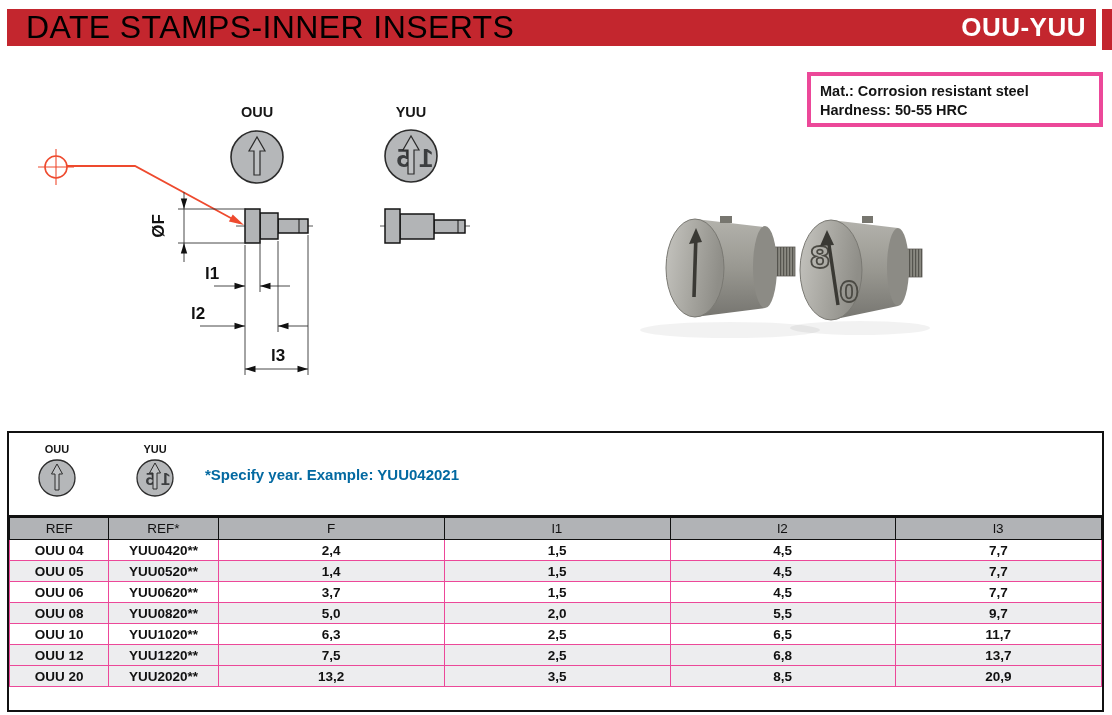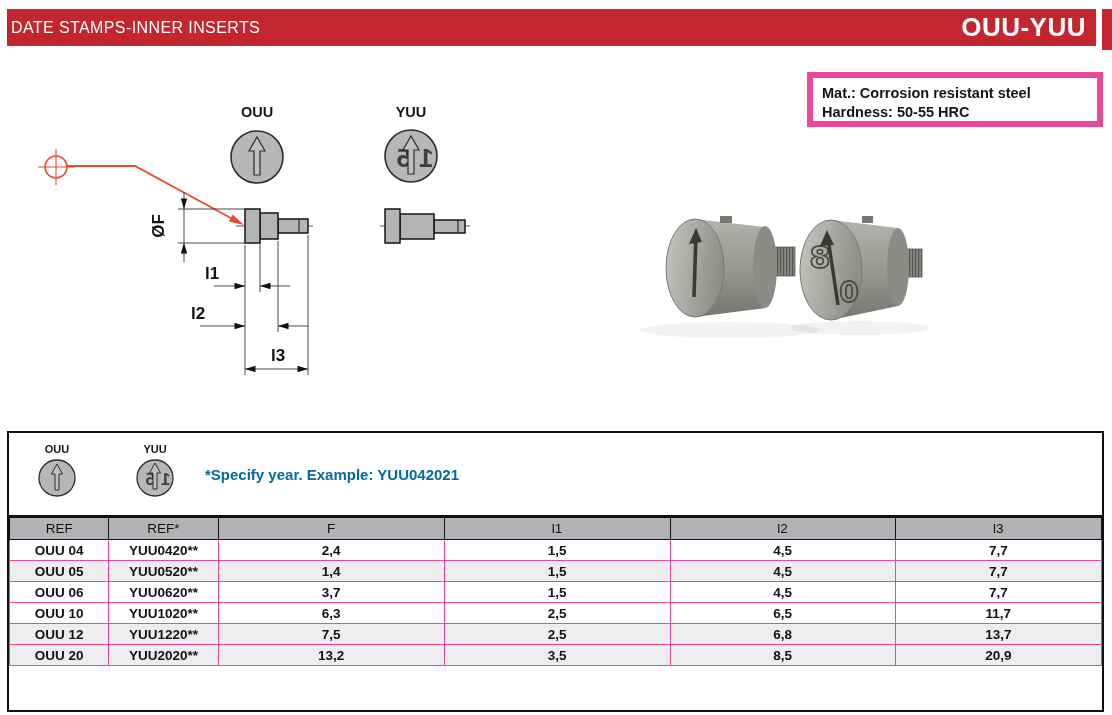--- a/index.html
+++ b/index.html
@@ -2,29 +2,29 @@
 <html><head>
 <meta charset="utf-8">
 <style>
   html,body{margin:0;padding:0;background:#fff;}
   .page{position:relative;width:1112px;height:715px;background:#ffffff;
         font-family:"Liberation Sans",sans-serif;overflow:hidden;}
 
   
   .header-bar{position:absolute;left:7px;top:9px;width:1089px;height:37px;
               background:#c3262e;display:flex;align-items:center;}
-  .header-title{color:#ffffff;font-size:16px;font-weight:400;letter-spacing:.4px;
-                padding-left:4px;white-space:nowrap;}
+  .header-title{color:#000000;font-size:32px;font-weight:400;letter-spacing:.4px;
+                padding-left:19px;white-space:nowrap;}
   .header-code{position:absolute;right:10px;top:0;height:37px;display:flex;align-items:center;
                color:#ffffff;font-size:26px;font-weight:700;letter-spacing:.5px;}
   .header-tab{position:absolute;left:1102px;top:9px;width:10px;height:41px;background:#c3262e;}
 
   
   .mat-box{position:absolute;left:807px;top:72px;width:296px;height:55px;
-           border:6px solid #ec4899;box-sizing:border-box;padding:6px 20px 0 9px;
+           border:4px solid #ec4899;box-sizing:border-box;padding:6px 20px 0 9px;
            font-size:14.5px;font-weight:700;color:#141414;line-height:19px;}
 
   
   .figure-svg{position:absolute;left:0;top:0;width:1112px;height:715px;}
   .dim-text{font-family:"Liberation Sans",sans-serif;font-weight:700;font-size:17px;fill:#111;}
   .stamp-label{font-family:"Liberation Sans",sans-serif;font-weight:700;font-size:14.5px;fill:#161616;}
   .digits{font-family:"Liberation Sans",sans-serif;font-weight:700;fill:#3c3e40;}
 
   
   .table-wrap{position:absolute;left:7px;top:431px;width:1097px;height:281px;
@@ -236,20 +236,28 @@
             <td>7,7</td>
         </tr>
         <tr>
           <td>OUU 06</td>
             <td>YUU0620**</td>
             <td>3,7</td>
             <td>1,5</td>
             <td>4,5</td>
             <td>7,7</td>
         </tr>
+        <tr class="stripe">
+          <td>OUU 08</td>
+            <td>YUU0820**</td>
+            <td>5,0</td>
+            <td>2,0</td>
+            <td>5,5</td>
+            <td>9,7</td>
+        </tr>
         <tr>
           <td>OUU 10</td>
             <td>YUU1020**</td>
             <td>6,3</td>
             <td>2,5</td>
             <td>6,5</td>
             <td>11,7</td>
         </tr>
         <tr class="stripe">
           <td>OUU 12</td>

